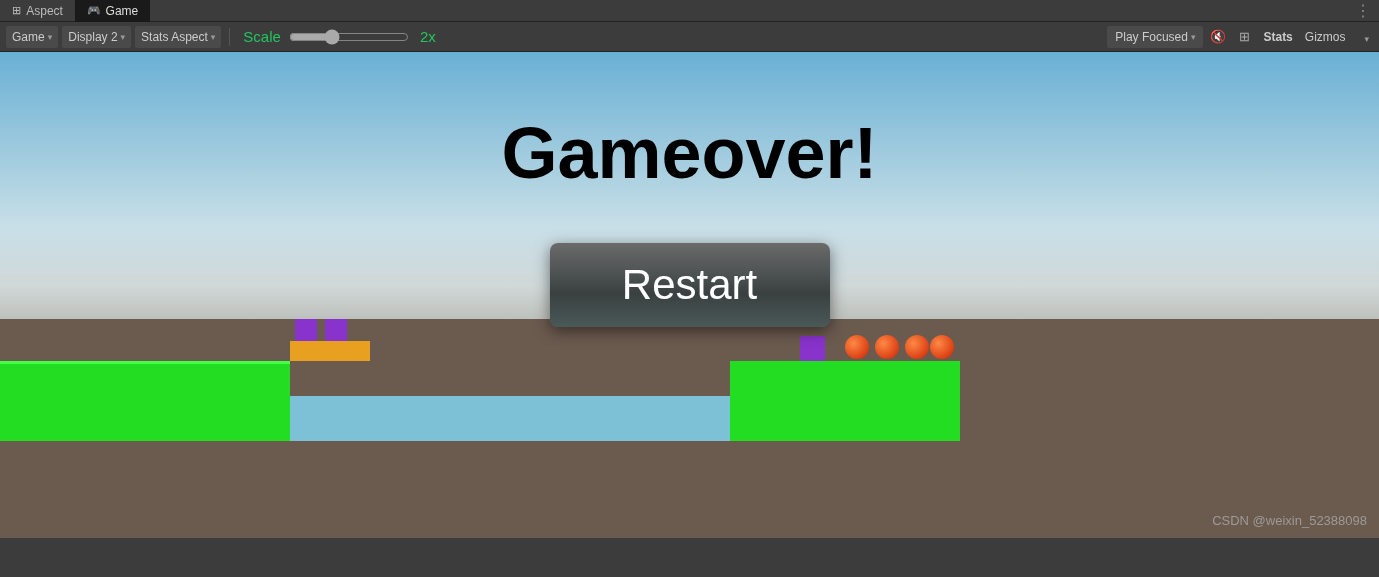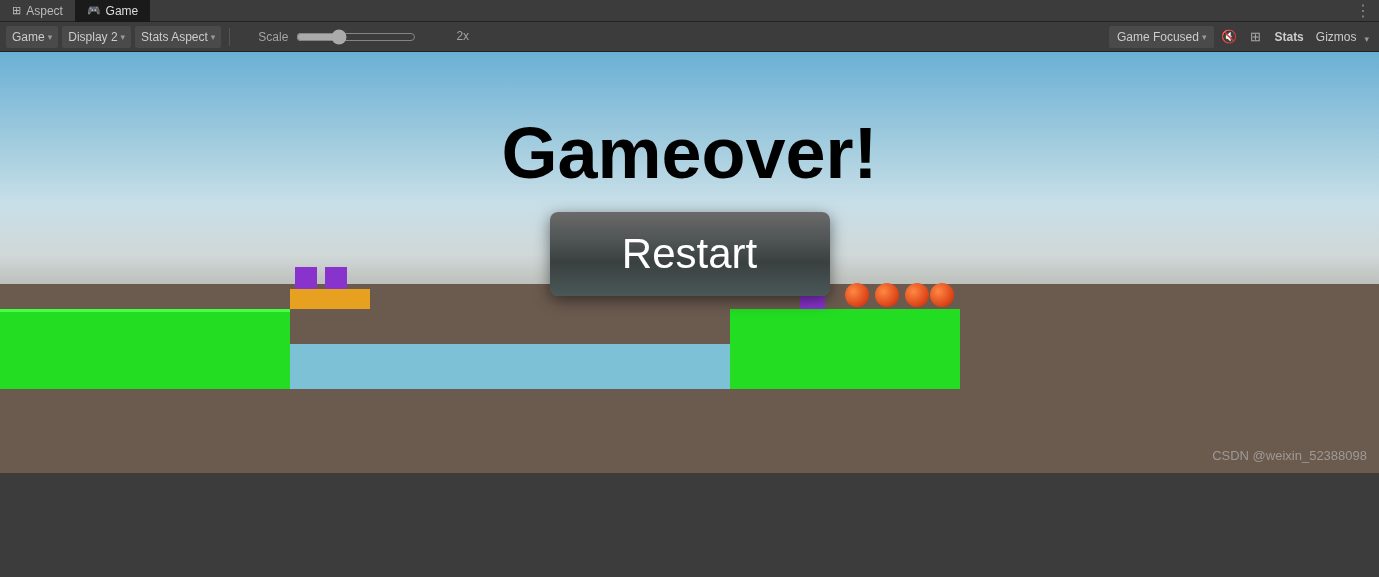--- a/index.html
+++ b/index.html
@@ -53,25 +53,25 @@
       padding: 2px 6px;
       height: 22px;
       font-size: 12px;
       color: #ccc;
       cursor: pointer;
       background: #4a4a4a;
       border-radius: 2px;
     }
     .toolbar-chevron { font-size: 9px; color: #999; }
     .toolbar-separator { width: 1px; height: 18px; background: #555; margin: 0 4px; }
-    .scale-label { font-size: 12px; color: #a3a3a3; margin-left: 20px; }
+    .scale-label { font-size: 15px; color: #22c55e; margin-left: 5px; }
     .scale-slider-container {
       display: flex;
-      align-items: flex-start;
-      gap: 20px;
+      align-items: center;
+      gap: 6px;
       margin-left: 4px;
     }
     .scale-slider {
       width: 120px;
       accent-color: #aaa;
     }
     .spacer { flex: 1; }
     .toolbar-right {
       display: flex;
       align-items: center;
@@ -103,31 +103,31 @@
     .stats-btn {
       font-size: 12px;
       color: #ccc;
       cursor: pointer;
       padding: 2px 4px;
       font-weight: bold;
     }
     .gizmos-btn {
       display: flex;
       align-items: flex-end;
-      gap: 8px;
+      gap: 19px;
       font-size: 12px;
       color: #ccc;
       cursor: pointer;
       padding: 2px 4px;
     }
 
     
     .game-viewport {
       width: 1379px;
-      height: 421px;
+      height: 486px;
       position: relative;
       overflow: hidden;
     }
 
     
     .sky {
       position: absolute;
       top: 0; left: 0; right: 0;
       height: 60%;
       background: linear-gradient(180deg, #6ab0d4 0%, #a8cfe0 40%, #c8dfe8 60%, #d0d8d8 80%, #b0b0a8 100%);
@@ -304,21 +304,21 @@
   </div>
   <div class="toolbar-separator"></div>
   <span class="scale-label">Scale</span>
   <div class="scale-slider-container">
     <input type="range" class="scale-slider" min="1" max="4" value="2" step="0.1" style="">
     <span class="scale-label">2x</span>
   </div>
   <div class="spacer"></div>
   <div class="toolbar-right">
     <div class="play-focused">
-      <span>Game Focused</span>
+      <span>Play Focused</span>
       <span class="toolbar-chevron">▾</span>
     </div>
     <div class="toolbar-icon-btn">
       <span>🔇</span>
     </div>
     <div class="toolbar-icon-btn">
       <span>⊞</span>
     </div>
     <span class="stats-btn">Stats</span>
     <div class="gizmos-btn">

